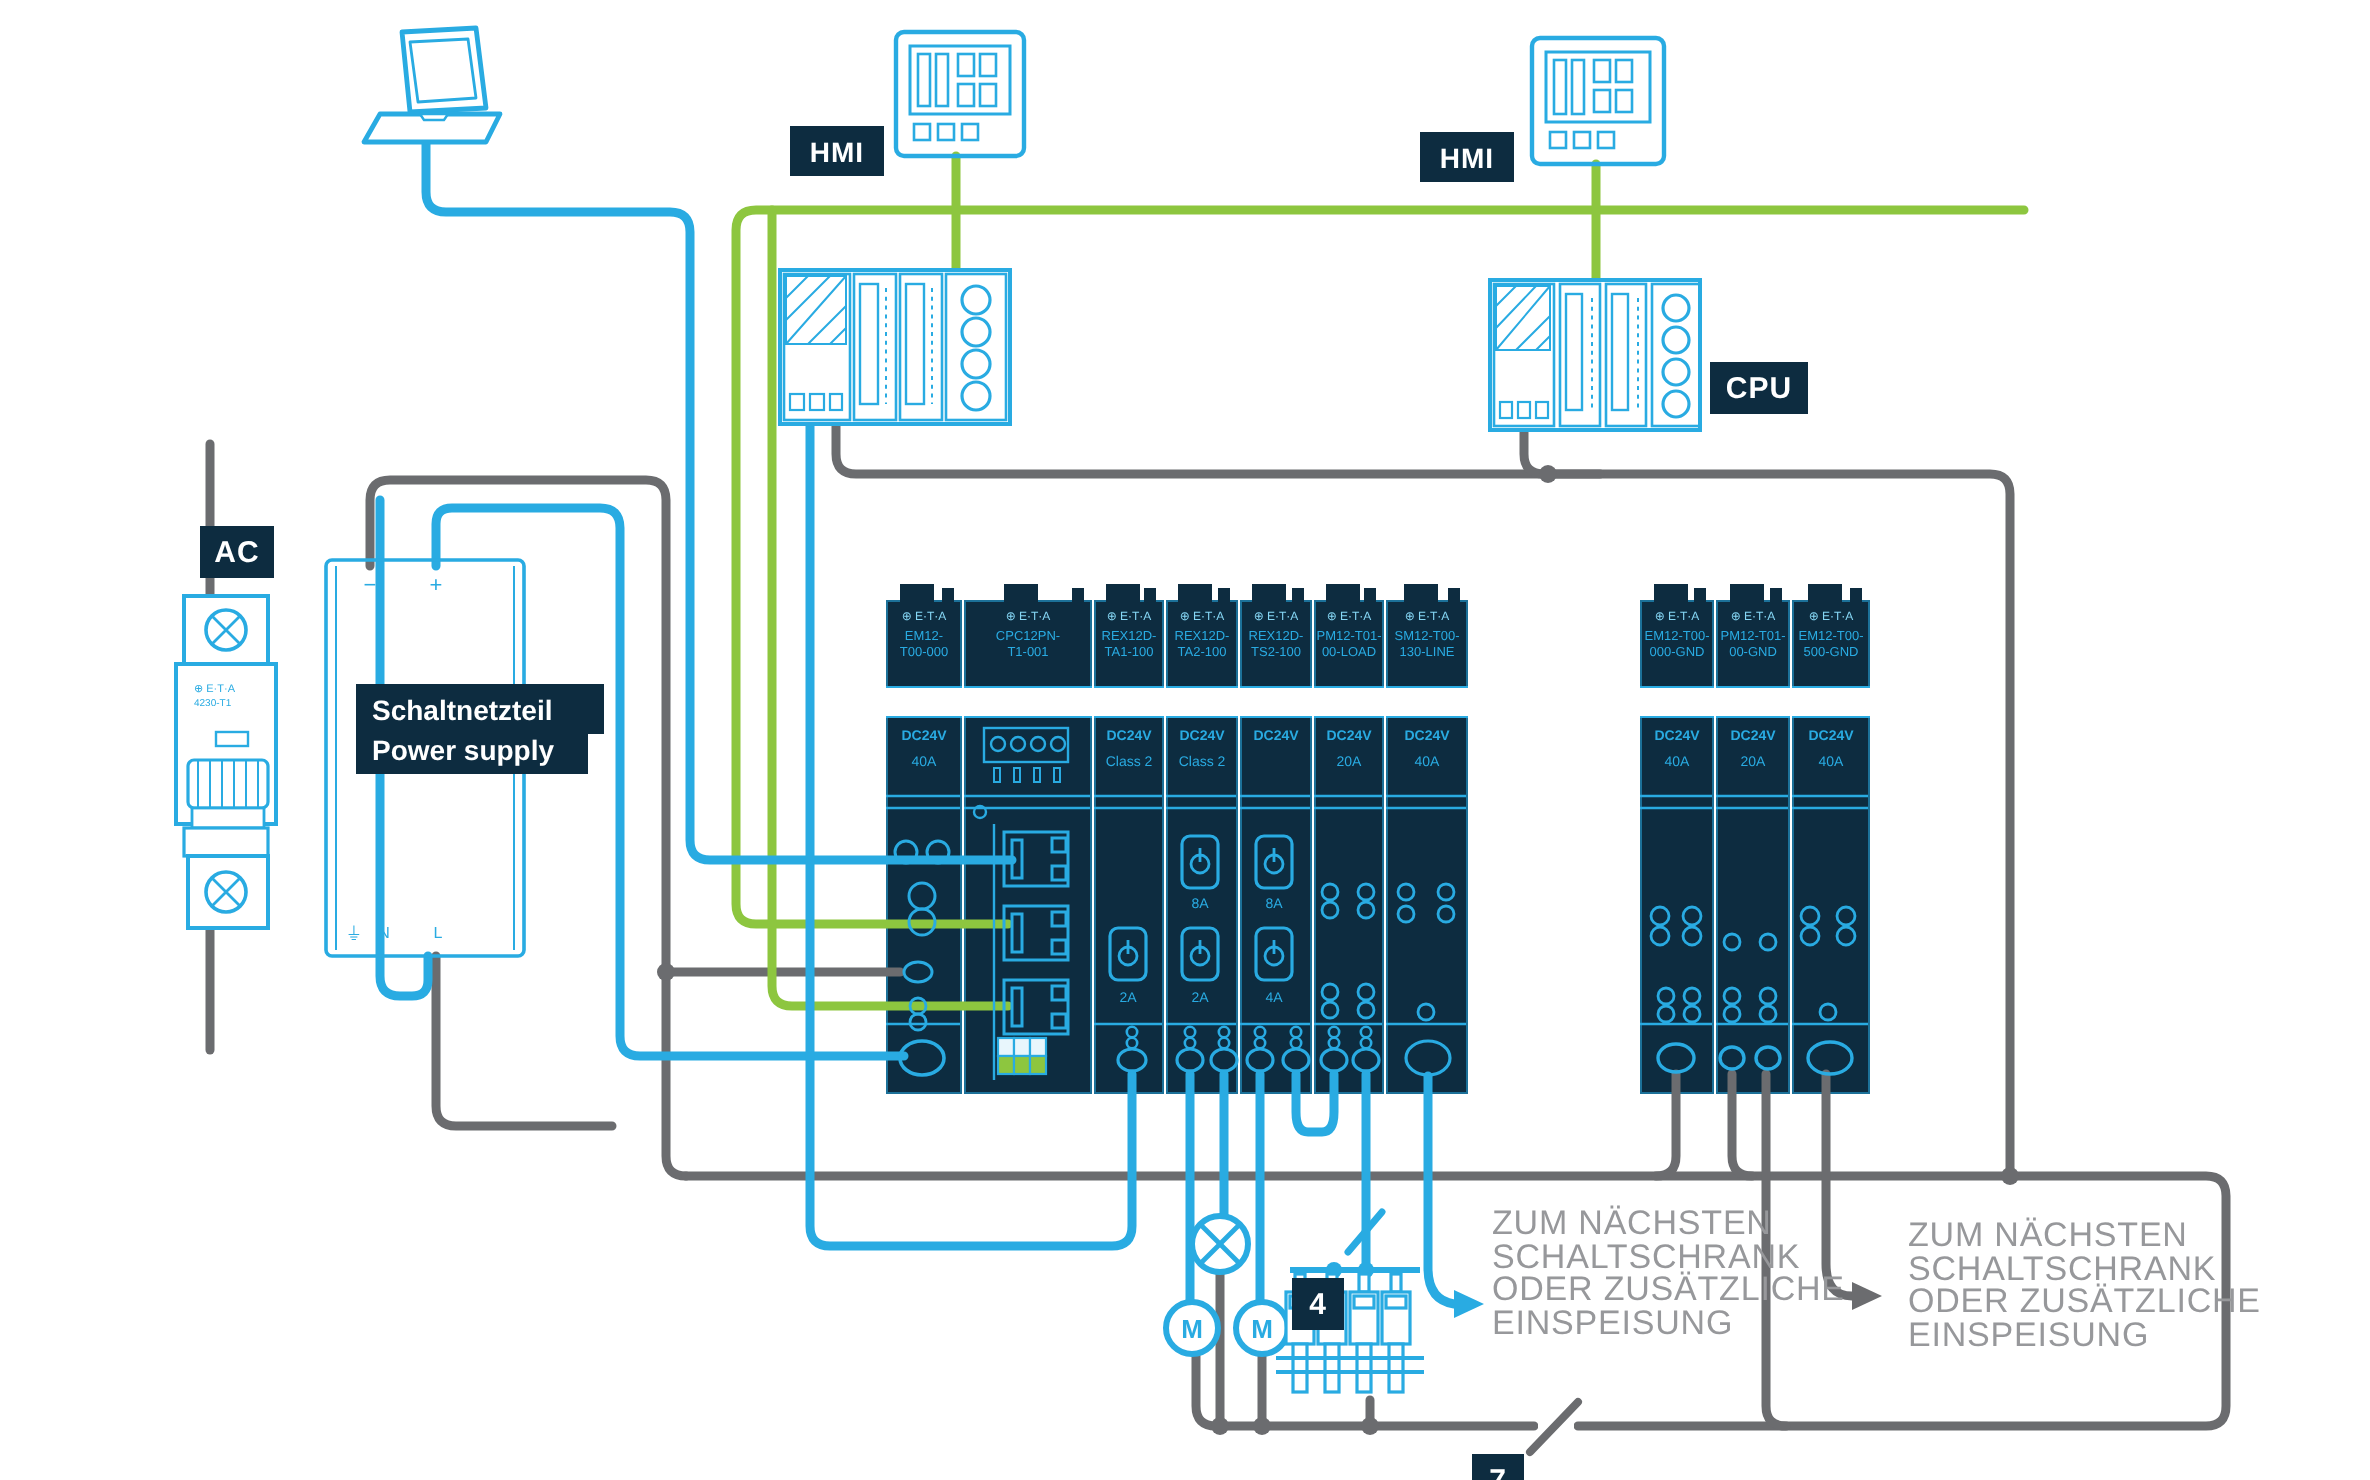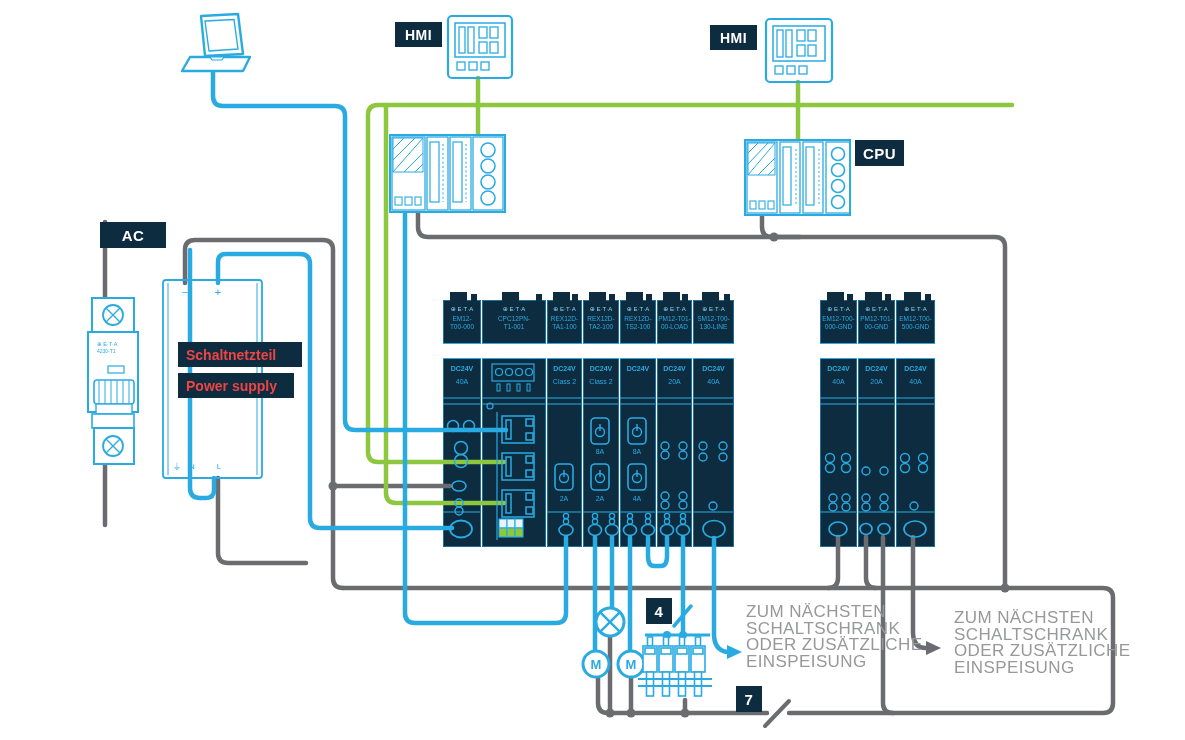--- a/index.html
+++ b/index.html
@@ -1,44 +1,44 @@
 <!DOCTYPE html>
 <html><head>
 <meta charset="utf-8">
 <style>
   html,body{margin:0;padding:0;background:#fff;}
   .stage{position:relative;width:1185px;height:740px;background:#fff;
          font-family:"Liberation Sans",sans-serif;overflow:hidden;}
   .stage svg.overlay{position:absolute;left:0;top:0;z-index:4;}
   .navy-label{position:absolute;background:#0d2c40;color:#fff;font-weight:bold;
               display:flex;align-items:center;justify-content:center;z-index:6;
-              letter-spacing:.5px;}
+              letter-spacing:.5px;margin-top:41px;}
   .mod{position:absolute;top:300px;height:247px;background:#0d2c40;
        border:1px solid rgba(41,171,226,.55);box-sizing:border-box;z-index:1;color:#29abe2;}
   .mod .tab{position:absolute;top:-9px;left:50%;margin-left:-12px;width:17px;height:9px;background:#0d2c40;}
   .mod .tab2{position:absolute;top:-7px;right:3px;width:6px;height:7px;background:#0d2c40;}
   .mod .txt{position:absolute;left:0;width:100%;text-align:center;line-height:8px;}
   .mod .logo{top:4px;font-size:6px;color:#86d7f5;}
   .mod .p1{top:14px;font-size:6.5px;}
   .mod .p2{top:22px;font-size:6.5px;}
   .mod .band{position:absolute;left:-1px;right:-1px;top:42px;height:14px;background:#fff;
              border-top:1px solid #29abe2;border-bottom:1px solid #29abe2;}
   .mod .volt{top:64px;font-size:7px;font-weight:bold;}
   .mod .amp{top:77px;font-size:7px;}
   .note{position:absolute;color:#97989b;font-size:17px;line-height:16.5px;
         letter-spacing:.4px;z-index:6;white-space:pre-line;}
-  .psu-label{position:absolute;background:#0d2c40;color:#ef4444;font-weight:bold;
+  .psu-label{position:absolute;background:#0d2c40;color:#ffffff;font-weight:bold;
              font-size:14px;display:flex;align-items:center;padding-left:8px;z-index:6;}
 </style>
 </head>
 <body>
 
 <div class="stage">
 
-  <div class="navy-label" style="left:100px;top:222px;width:66px;height:26px;font-size:15px;">
+  <div class="navy-label" style="left:100px;top:222px;width:37px;height:26px;font-size:15px;">
       <span>AC</span>
     </div>
   <div class="navy-label" style="left:395px;top:22px;width:47px;height:25px;font-size:14px;">
       <span>HMI</span>
     </div>
   <div class="navy-label" style="left:710px;top:25px;width:47px;height:25px;font-size:14px;">
       <span>HMI</span>
     </div>
   <div class="navy-label" style="left:855px;top:140px;width:49px;height:26px;font-size:15px;justify-content:center;">
       <span>CPU</span>
@@ -46,21 +46,21 @@
   <div class="navy-label" style="left:646px;top:598px;width:26px;height:26px;font-size:15px;">
       <span>4</span>
     </div>
   <div class="navy-label" style="left:736px;top:686px;width:26px;height:26px;font-size:15px;">
       <span>7</span>
     </div>
 
   <div class="psu-label" style="left:178px;top:342px;width:116px;height:25px;">
       <span>Schaltnetzteil</span>
     </div>
-  <div class="psu-label" style="left:178px;top:373px;width:108px;height:25px;">
+  <div class="psu-label" style="left:178px;top:362px;width:108px;height:25px;">
       <span>Power supply</span>
     </div>
 
   <div class="note" style="left:746px;top:604px;">ZUM NÄCHSTEN
 SCHALTSCHRANK
 ODER ZUSÄTZLICHE
 EINSPEISUNG</div>
   <div class="note" style="left:954px;top:610px;">ZUM NÄCHSTEN
 SCHALTSCHRANK
 ODER ZUSÄTZLICHE

